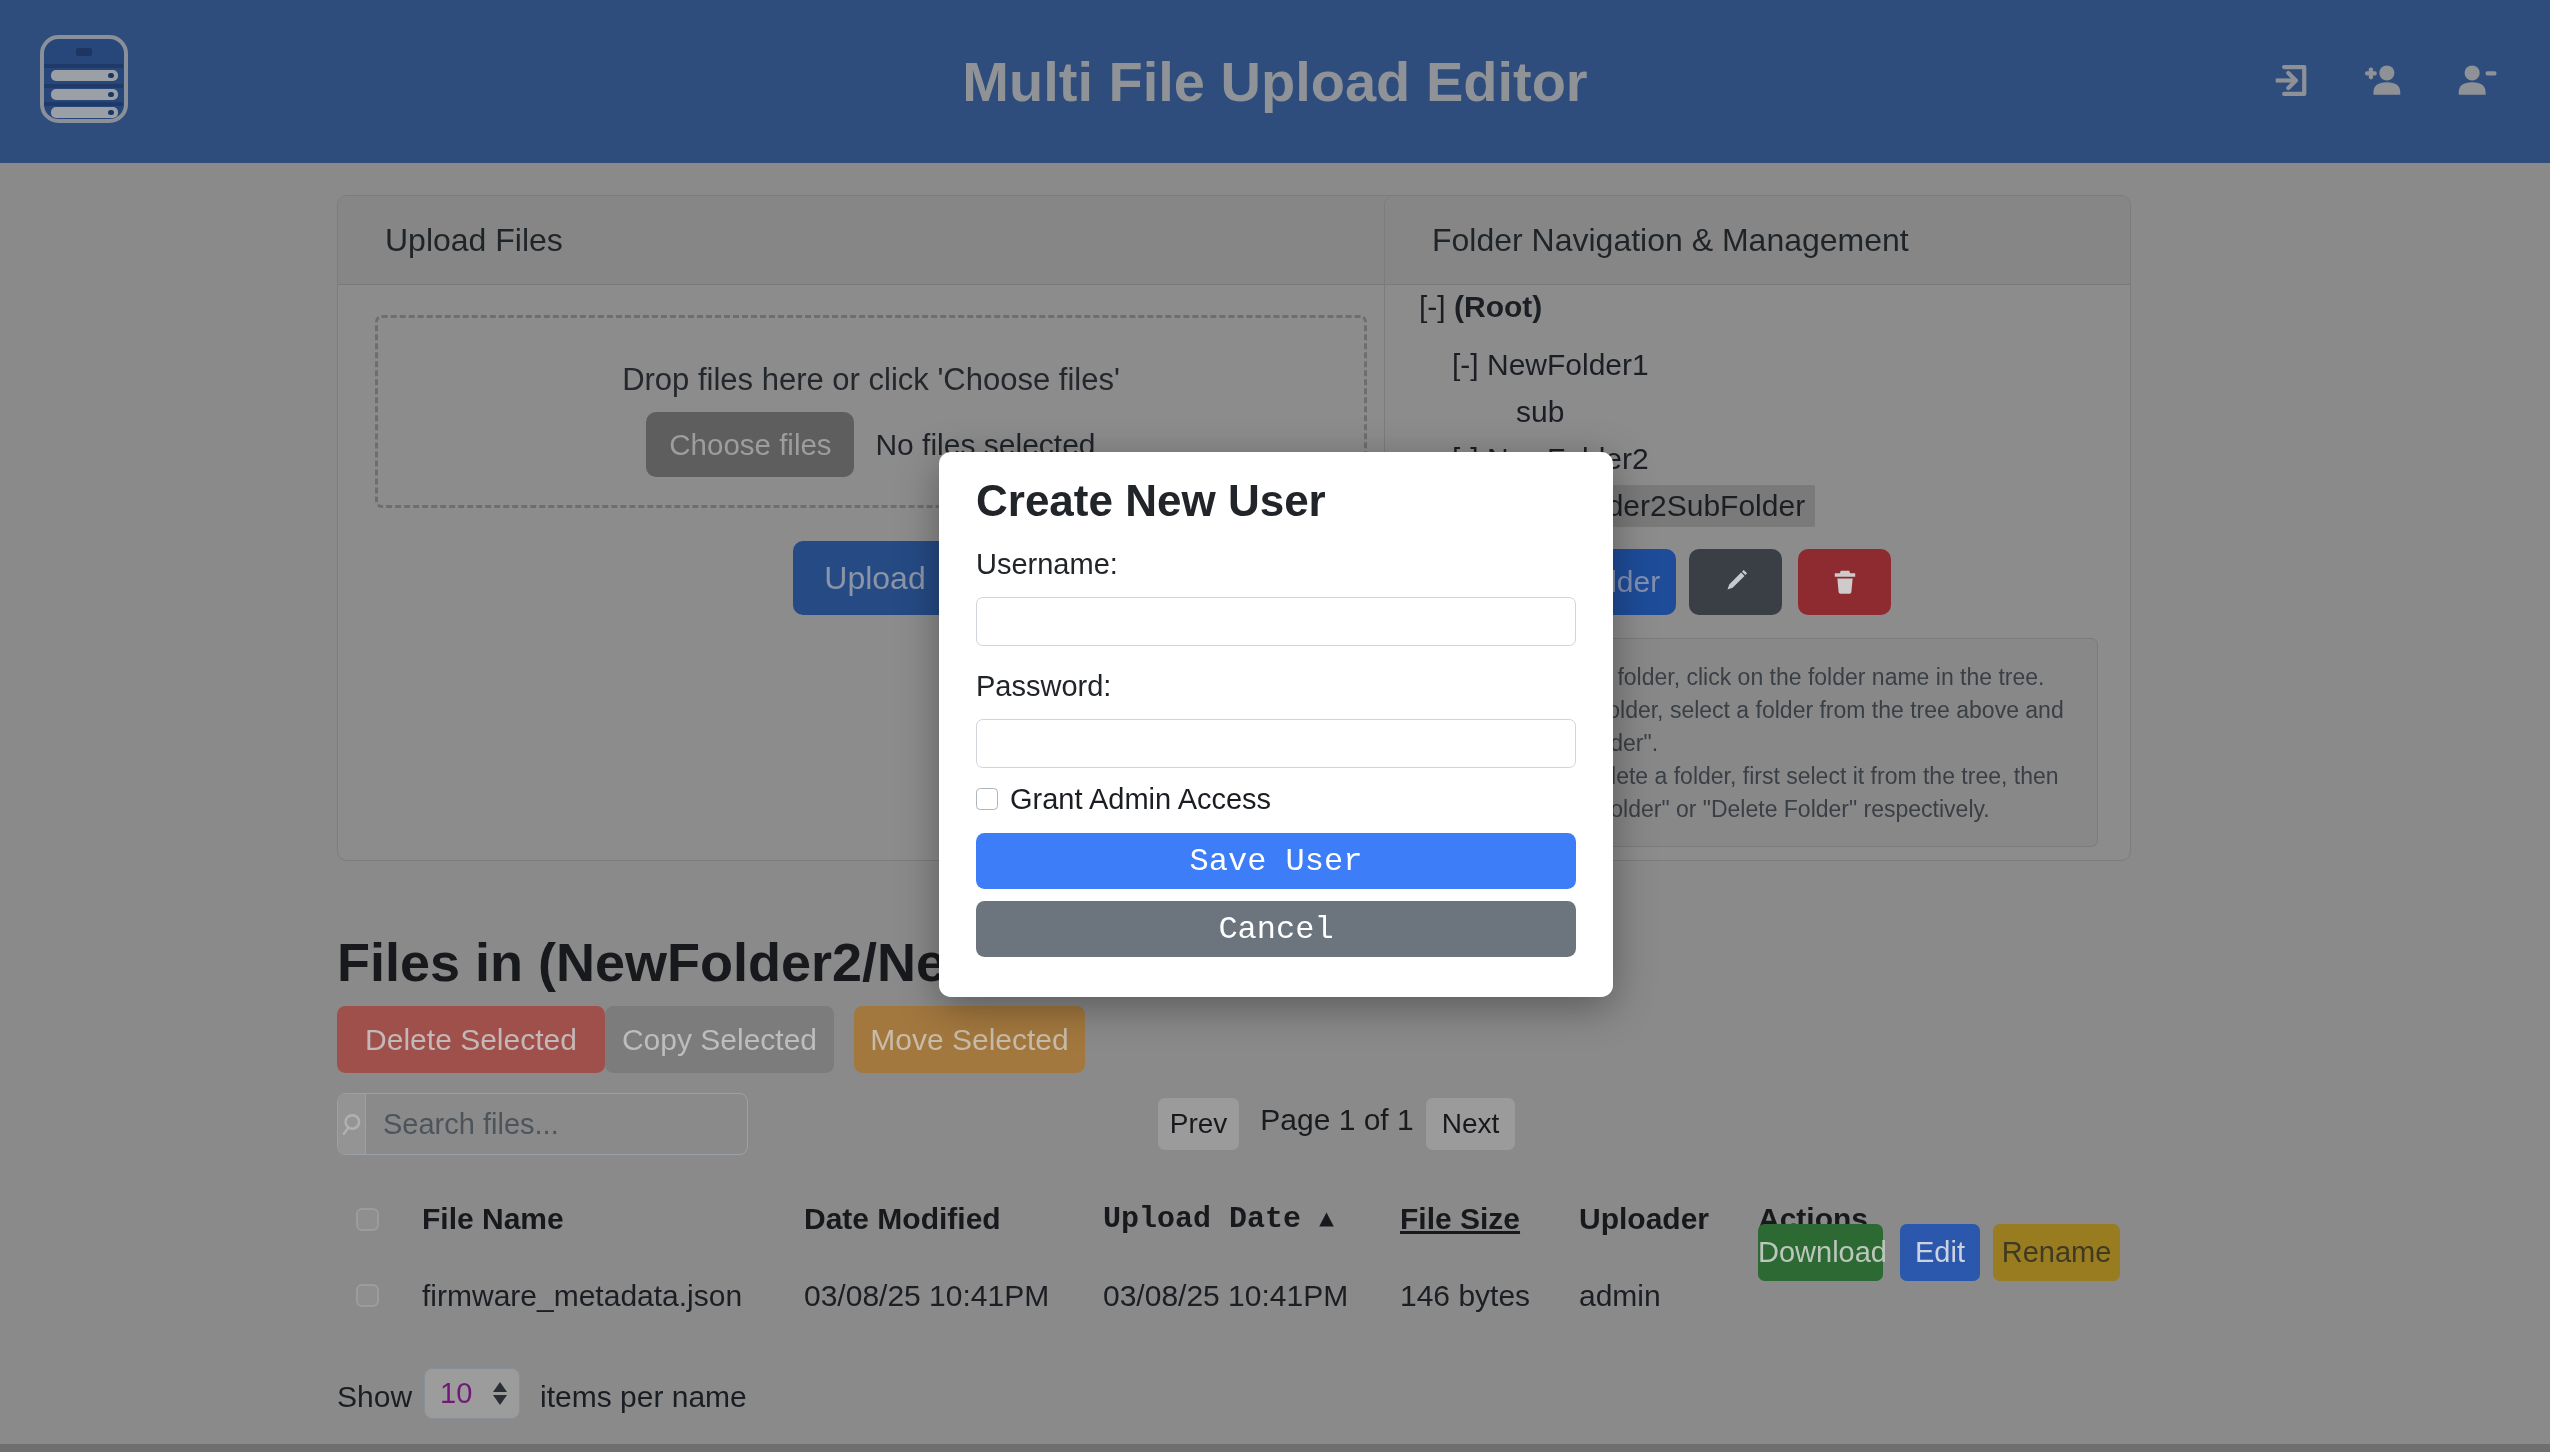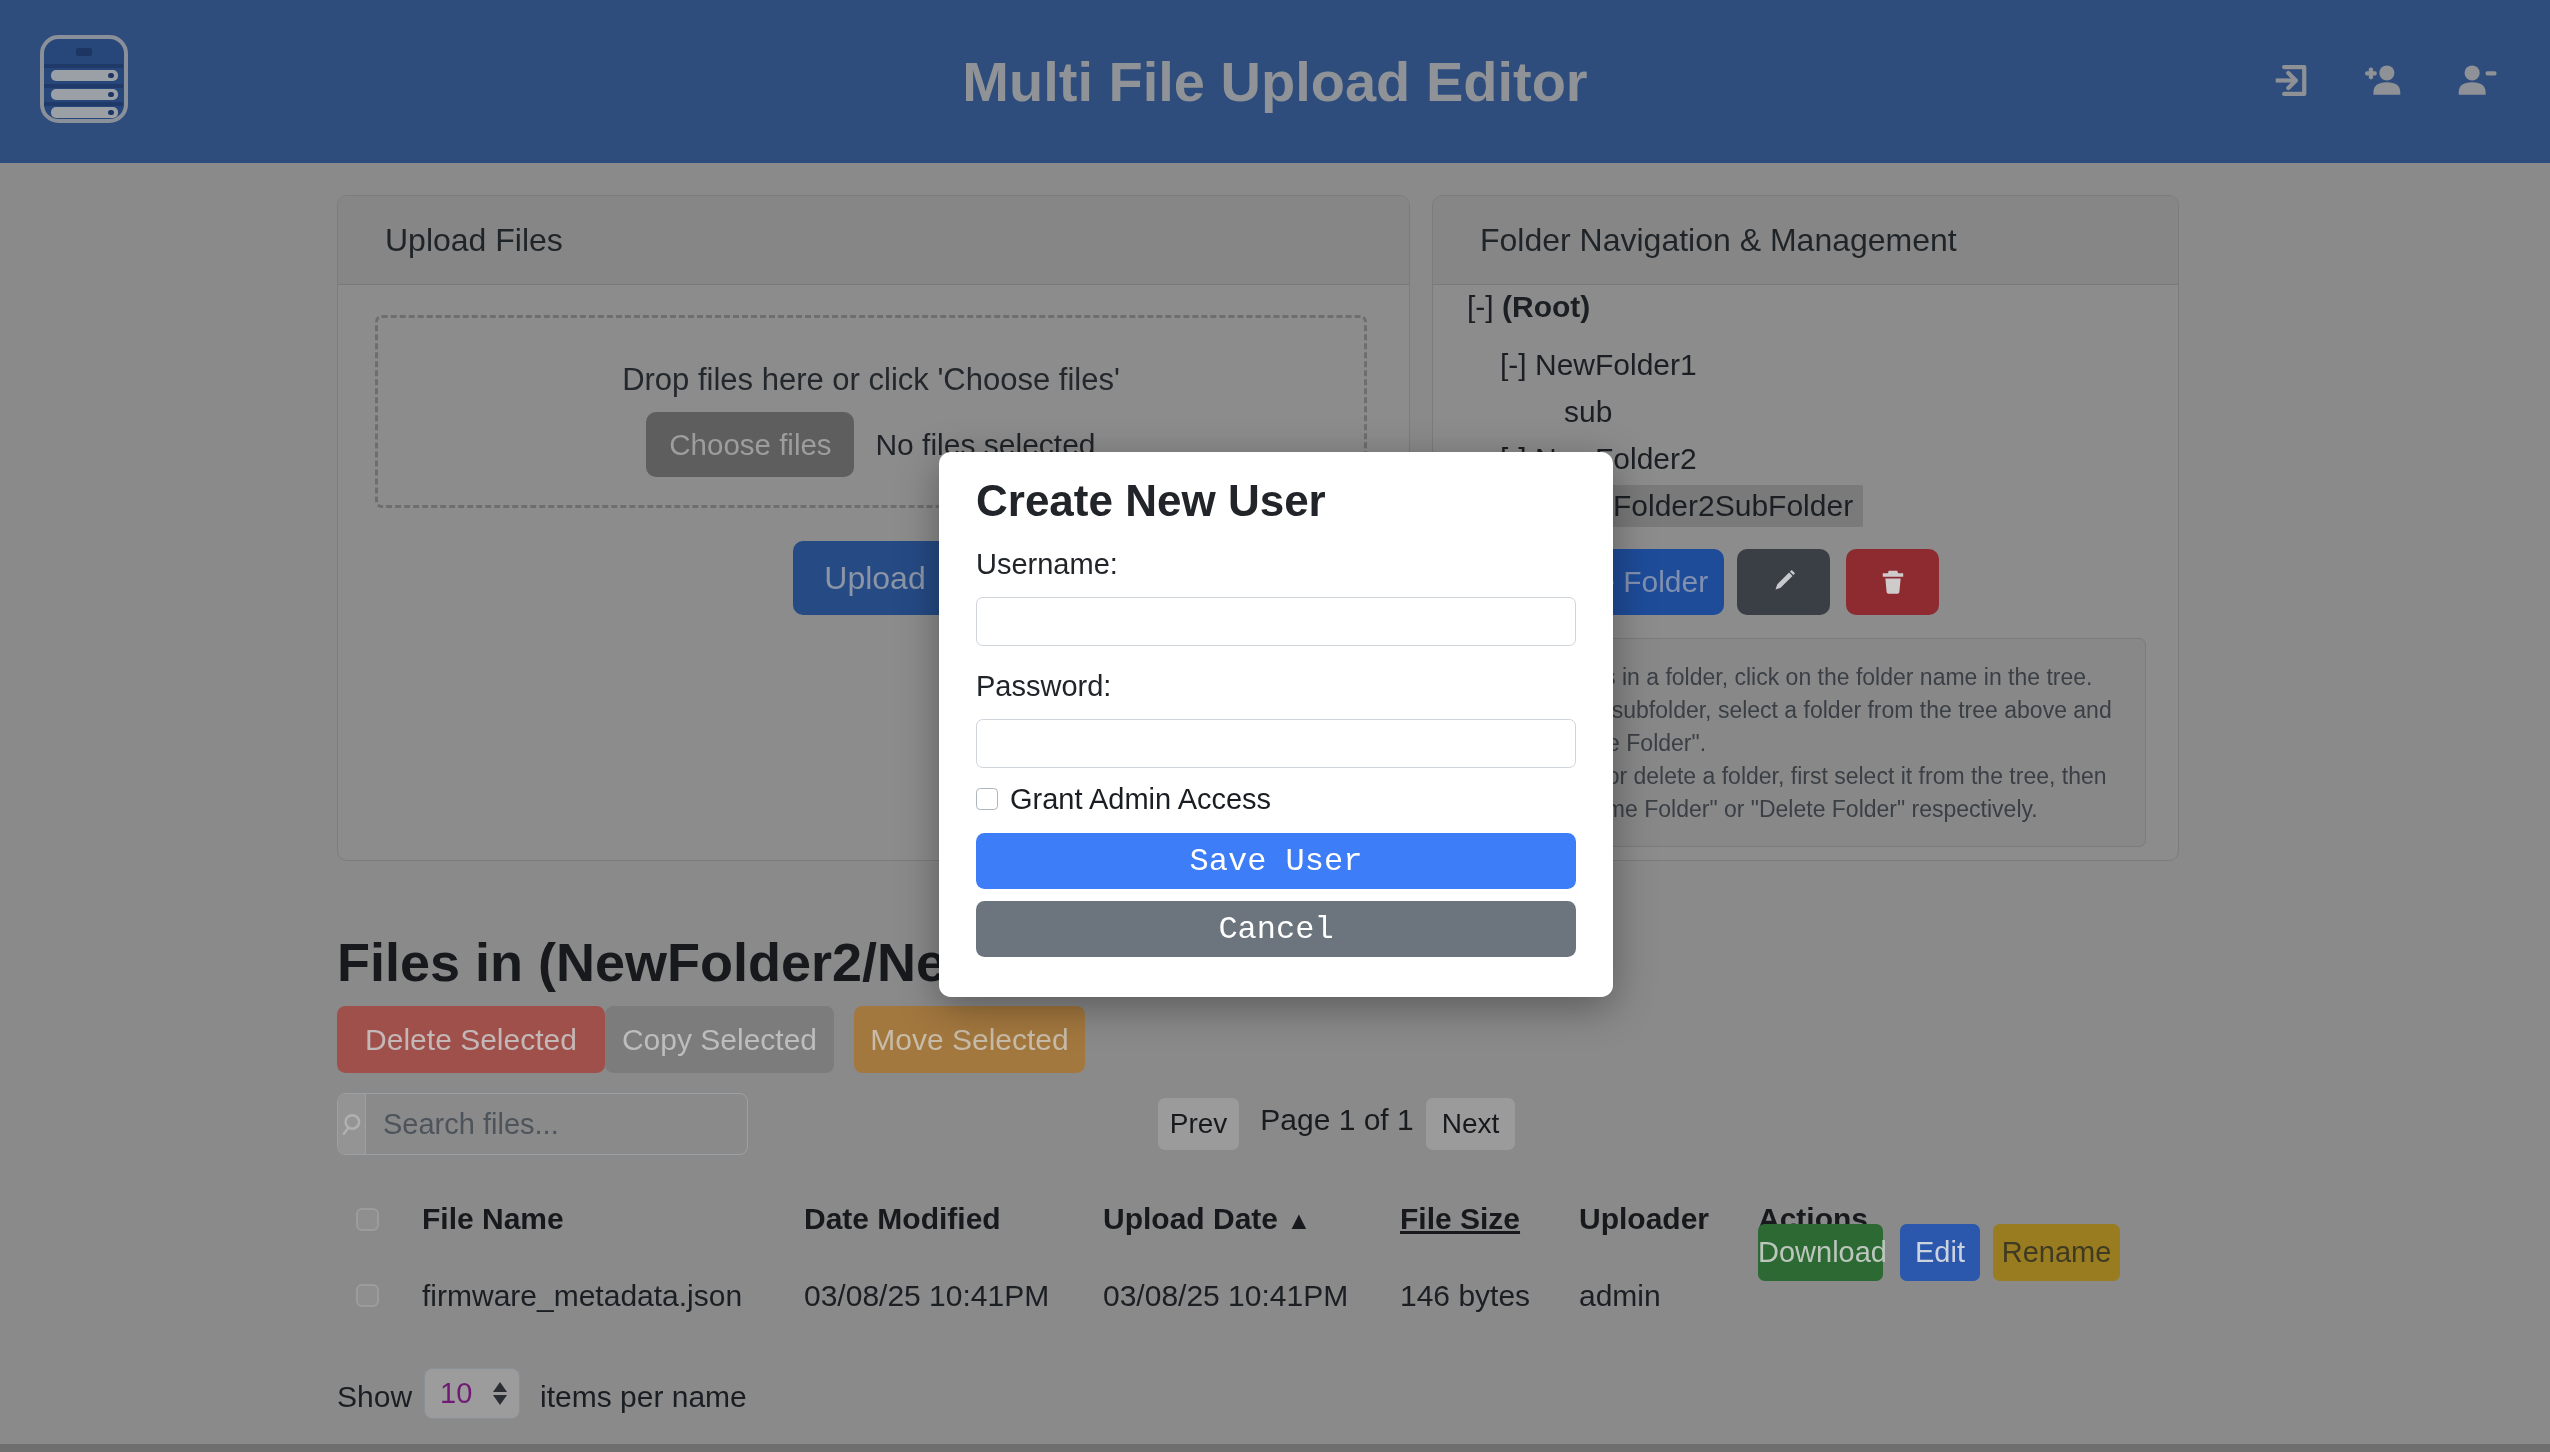--- a/index.html
+++ b/index.html
@@ -202,21 +202,21 @@
   <div class="abs dropzone">
     <div class="abs drop-text">Drop files here or click 'Choose files'</div>
     <div class="abs choose-row" style="width:100%;">
       <button class="choose-btn">Choose files</button>
       <span class="no-files">No files selected</span>
     </div>
   </div>
   <button class="abs upload-btn">Upload</button>
 </section>
 
-<section class="abs card" style="left:1432px; top:195px; width:747px; height:666px;">
+<section class="abs card" style="left:1384px; top:195px; width:747px; height:666px;">
   <div class="card-header">Folder Navigation &amp; Management</div>
 
   <div class="abs tree-item" style="left:34px; top:94px;"><span>[-] </span><b>(Root)</b></div>
   <div class="abs tree-item" style="left:67px; top:152px;"><span>[-] </span><span>NewFolder1</span></div>
   <div class="abs tree-item" style="left:131px; top:199px;"><span></span><span>sub</span></div>
   <div class="abs tree-item" style="left:67px; top:246px;"><span>[-] </span><span>NewFolder2</span></div>
   <div class="abs tree-item selected" style="left:110px; top:289px;"><span></span><span>NewFolder2SubFolder</span></div>
 
   <button class="abs folder-btn create-folder-btn">Create Folder</button>
   <button class="abs folder-btn pencil-btn">
@@ -256,21 +256,21 @@
   <input class="search-input" type="text" placeholder="Search files..." style="">
 </div>
 
 <button class="abs pager-btn" style="left:1158px; width:81px;">Prev</button>
 <div class="abs page-info">Page 1 of 1</div>
 <button class="abs pager-btn" style="left:1426px; width:89px;">Next</button>
 
 <span class="abs checkbox" style="left:356px; top:1208px;"></span>
 <div class="abs th" style="left:422px;">File Name</div>
 <div class="abs th" style="left:804px;">Date Modified</div>
-<div class="abs th" style="left:1103px;"><span>Upload Date</span> <span style="font-size:25px;">▲</span></div>
+<div class="abs th" style="left:1103px;font-family:Liberation Mono, monospace;"><span>Upload Date</span> <span style="font-size:25px;">▲</span></div>
 <div class="abs th" style="left:1400px;text-decoration:underline;">File Size</div>
 <div class="abs th" style="left:1579px;">Uploader</div>
 <div class="abs th" style="left:1758px;">Actions</div>
 
 <span class="abs checkbox" style="left:356px; top:1284px;"></span>
 <div class="abs td" style="left:422px;">firmware_metadata.json</div>
 <div class="abs td" style="left:804px;">03/08/25 10:41PM</div>
 <div class="abs td" style="left:1103px;">03/08/25 10:41PM</div>
 <div class="abs td" style="left:1400px;">146 bytes</div>
 <div class="abs td" style="left:1579px;">admin</div>

